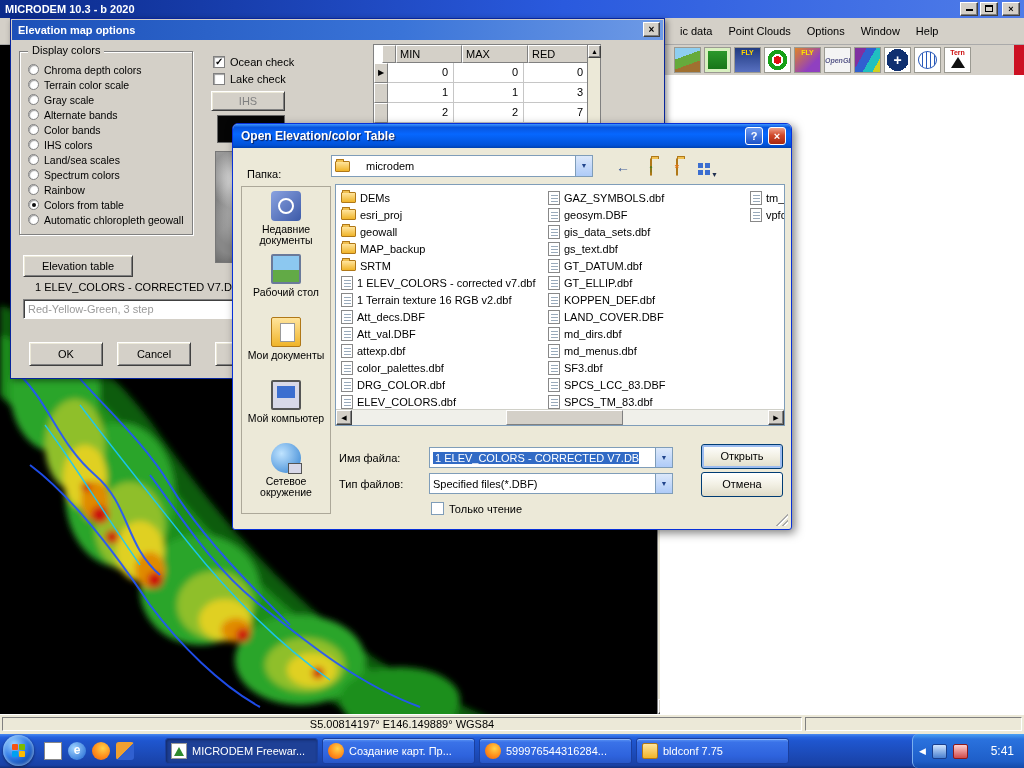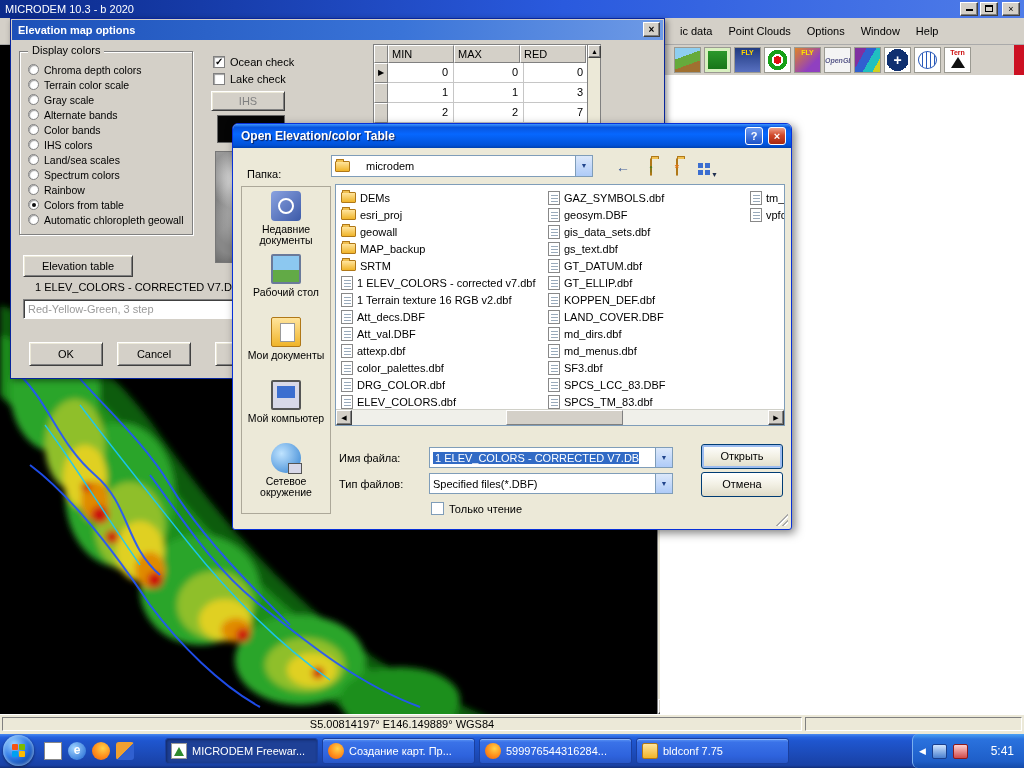--- a/index.html
+++ b/index.html
@@ -1,21 +1,21 @@
 <!DOCTYPE html>
 <html><head>
 <meta charset="utf-8">
 <style>
   html,body{margin:0;padding:0;background:#000;}
   *{box-sizing:border-box;font-family:"Liberation Sans",sans-serif;}
   #screen{position:relative;width:1024px;height:768px;overflow:hidden;background:#fff;font-size:11px;}
   .abs{position:absolute;}
 
   
-  .titlebar{left:0;top:0;width:1024px;height:30px;background:linear-gradient(90deg,#0b2a8a,#2a5ade 55%,#4f7ce8);color:#fff;font-weight:normal;font-size:11px;line-height:18px;padding-left:5px;white-space:nowrap;}
+  .titlebar{left:0;top:0;width:1024px;height:30px;background:linear-gradient(90deg,#0b2a8a,#2a5ade 55%,#4f7ce8);color:#fff;font-weight:bold;font-size:11px;line-height:18px;padding-left:5px;white-space:nowrap;}
   .winbtn{position:absolute;top:2px;width:18px;height:14px;background:#d4d0c8;border:1px solid;border-color:#fff #404040 #404040 #fff;box-shadow:inset -1px -1px 0 #808080;font-size:9px;line-height:12px;text-align:center;color:#000;}
   .winbtn .mini{display:inline-block;width:7px;height:2px;background:#000;margin-bottom:1px;}
   .winbtn .maxi{display:inline-block;width:8px;height:7px;border:1px solid #000;border-top:2px solid #000;}
   .menubar{left:0;top:18px;width:1024px;height:27px;background:#d4d0c8;border-bottom:1px solid #aaa;display:flex;align-items:center;padding-left:672px;}
   .menubar span{padding:2px 8px;color:#000;}
   .toolbar{left:660px;top:45px;width:364px;height:30px;background:#d4d0c8;display:flex;align-items:center;gap:3px;padding-left:14px;}
   .ticon{width:27px;height:26px;border:1px solid #9b9a92;background:#fff;position:relative;overflow:hidden;font-size:6px;text-align:center;}
   .ticon .tlabel{position:absolute;left:0;right:0;top:1px;font-weight:bold;font-size:7px;}
   .ticon[data-icon="terrain"]{background:linear-gradient(160deg,#8ecef0 0 35%,#66aa3c 35% 65%,#a07030 65%);}
   .ticon[data-icon="green"]{background:linear-gradient(#2e9e2e,#157015);box-shadow:inset 0 0 0 3px #d8f0c0;}
@@ -73,21 +73,21 @@
     linear-gradient(160deg,#9a9a9a,#2c2c2c);}
   .etbtn{position:absolute;left:12px;top:236px;width:110px;height:22px;line-height:20px;}
   .tname{position:absolute;left:24px;top:262px;font-size:11px;white-space:nowrap;}
   .palette{position:absolute;left:12px;top:280px;width:218px;height:20px;background:#fff;border:1px solid;border-color:#808080 #fff #fff #808080;box-shadow:inset 1px 1px 0 #404040;color:#9a9a9a;line-height:18px;padding-left:4px;white-space:nowrap;overflow:hidden;}
   .okbtn{position:absolute;left:18px;top:323px;width:74px;height:24px;line-height:22px;}
   .cancelbtn{position:absolute;left:106px;top:323px;width:74px;height:24px;line-height:22px;}
   .thirdbtn{position:absolute;left:204px;top:323px;width:62px;height:24px;}
 
   
   .dgrid{position:absolute;left:362px;top:25px;width:228px;height:330px;background:#fff;border:1px solid #808080;}
-  .ghead{display:flex;height:18px;}
+  .ghead{display:flex;height:18px;padding-left:8px;}
   .gh{background:#d4d0c8;border:1px solid;border-color:#fff #808080 #808080 #fff;font-size:11px;line-height:16px;padding-left:3px;}
   .gh.sel0{width:14px;flex:0 0 14px;}
   .ghcols{display:flex;flex:1;}
   .ghcols .gh:nth-child(odd){}
   .gh.cmin{width:66px;flex:0 0 66px;}
   .grow{display:flex;height:20px;}
   .gsel{width:14px;flex:0 0 14px;background:#d4d0c8;border:1px solid;border-color:#fff #808080 #808080 #fff;font-size:8px;line-height:18px;text-align:center;color:#000;}
   .gcell{border-right:1px solid #c6c6c6;border-bottom:1px solid #c6c6c6;font-size:11px;line-height:19px;text-align:right;padding-right:5px;background:#fff;}
   .gcell.cmin{width:66px;flex:0 0 66px;}
   .gcell.cmax{width:70px;flex:0 0 70px;}

